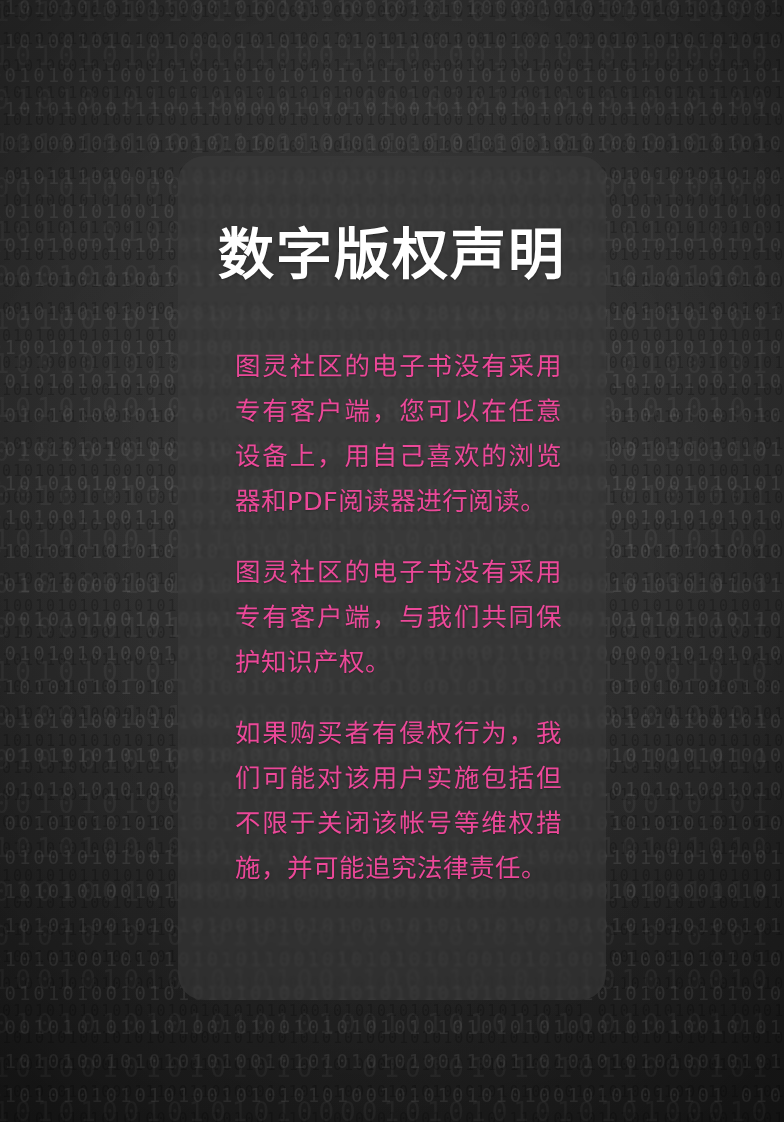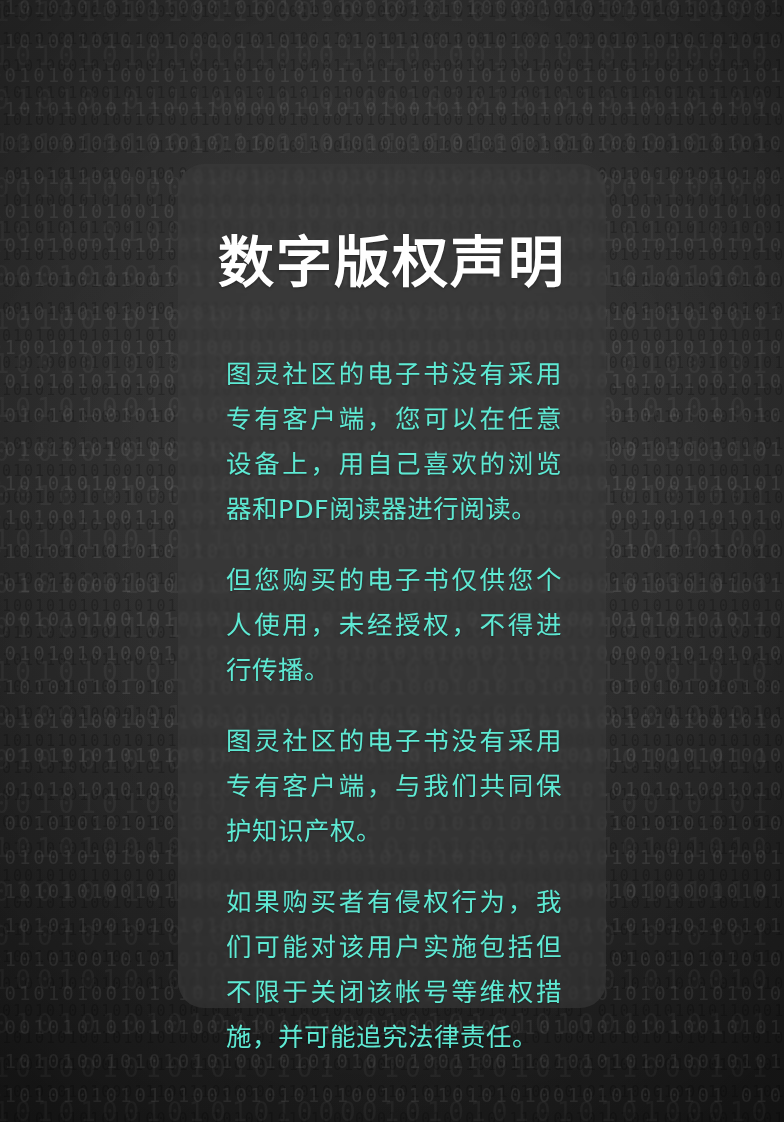--- a/index.html
+++ b/index.html
@@ -63,21 +63,21 @@
     position: absolute;
     inset: 0;
     background: radial-gradient(ellipse 80% 65% at 50% 50%, rgba(0,0,0,0) 40%, rgba(0,0,0,0.35) 100%);
     pointer-events: none;
   }
 
   
   .notice-card {
     position: absolute;
     left: 178px;
-    top: 164px;
+    top: 156px;
     width: 428px;
     height: 844px;
     background: rgba(60,60,60,0.55);
     border-radius: 26px;
     box-sizing: border-box;
     padding: 64px 36px 0 36px;
     backdrop-filter: blur(1px);
   }
 
   .notice-title {
@@ -90,25 +90,25 @@
     margin: 0 0 54px 0;
     text-shadow: 0 1px 3px rgba(0,0,0,0.35);
   }
 
   .notice-body {
     margin: 0;
     padding: 0 8px;
   }
 
   .notice-para {
-    color: #5eead4;
+    color: #ec4899;
     font-size: 25.5px;
     line-height: 45px;
     letter-spacing: 0.5px;
-    margin: 0 0 26px 4px;
+    margin: 0 0 26px 13px;
     text-align: justify;
     text-align-last: left;
     text-shadow: 0 1px 2px rgba(0,0,0,0.3);
   }
   .notice-para:last-child {
     margin-bottom: 0;
   }
 </style>
 </head>
 <body>
@@ -119,19 +119,18 @@
   <div class="binary-layer l3">01010101010110001010101010010101010000101010101010100010101001010101000010101010101110010101001010101010101010001010101001010010101010101101010101010001010100101010101010100011100110000010101010010101010101010100101010101010001010101010101010101010010101010010101001010101010101011101001010100101010010101010101010101001010101010010101010100101010101010101010101010101010010101010101001010100010101010101010100101010010101010101001010101010100101010100101101010101010101010010101001010100101010010101101010100010101010101001010101010010101010101001010100101010101010010101001010101010110010101010010101010101010101010010101010101001010101010010101010101100101010101010010101001010010101010101010100101010101010010101010101010100101010101010101010010101010101001010010101010101010101010101010100101010101010010101010100101010101010011001101010101010010101010101010101010010101010100101010101010010101010101 01010101010110001010101010010101010000101010101010100010101001010101000010101010101110010101001010101010101010001010101001010010101010101101010101010001010100101010101010100011100110000010101010010101010101010100101010101010001010101010101010101010010101010010101001010101010101011101001010100101010010101010101010101001010101010010101010100101010101010101010101010101010010101010101001010100010101010101010100101010010101010101001010101010100101010100101101010101010101010010101001010100101010010101101010100010101010101001010101010010101010101001010100101010101010010101001010101010110010101010010101010101010101010010101010101001010101010010101010101100101010101010010101001010010101010101010100101010101010010101010101010100101010101010101010010101010101001010010101010101010101010101010100101010101010010101010100101010101010011001101010101010010101010101010101010010101010100101010101010010101010101 01010101010110001010101010010101010000101010101010100010101001010101000010101010101110010101001010101010101010001010101001010010101010101101010101010001010100101010101010100011100110000010101010010101010101010100101010101010001010101010101010101010010101010010101001010101010101011101001010100101010010101010101010101001010101010010101010100101010101010101010101010101010010101010101001010100010101010101010100101010010101010101001010101010100101010100101101010101010101010010101001010100101010010101101010100010101010101001010101010010101010101001010100101010101010010101001010101010110010101010010101010101010101010010101010101001010101010010101010101100101010101010010101001010010101010101010100101010101010010101010101010100101010101010101010010101010101001010010101010101010101010101010100101010101010010101010100101010101010011001101010101010010101010101010101010010101010100101010101010010101010101 01010101010110001010101010010101010000101010101010100010101001010101000010101010101110010101001010101010101010001010101001010010101010101101010101010001010100101010101010100011100110000010101010010101010101010100101010101010001010101010101010101010010101010010101001010101010101011101001010100101010010101010101010101001010101010010101010100101010101010101010101010101010010101010101001010100010101010101010100101010010101010101001010101010100101010100101101010101010101010010101001010100101010010101101010100010101010101001010101010010101010101001010100101010101010010101001010101010110010101010010101010101010101010010101010101001010101010010101010101100101010101010010101001010010101010101010100101010101010010101010101010100101010101010101010010101010101001010010101010101010101010101010100101010101010010101010100101010101010011001101010101010010101010101010101010010101010100101010101010010101010101 01010101010110001010101010010101010000101010101010100010101001010101000010101010101110010101001010101010101010001010101001010010101010101101010101010001010100101010101010100011100110000010101010010101010101010100101010101010001010101010101010101010010101010010101001010101010101011101001010100101010010101010101010101001010101010010101010100101010101010101010101010101010010101010101001010100010101010101010100101010010101010101001010101010100101010100101101010101010101010010101001010100101010010101101010100010101010101001010101010010101010101001010100101010101010010101001010101010110010101010010101010101010101010010101010101001010101010010101010101100101010101010010101001010010101010101010100101010101010010101010101010100101010101010101010010101010101001010010101010101010101010101010100101010101010010101010100101010101010011001101010101010010101010101010101010010101010100101010101010010101010101 01010101010110001010101010010101010000101010101010100010101001010101000010101010101110010101001010101010101010001010101001010010101010101101010101010001010100101010101010100011100110000010101010010101010101010100101010101010001010101010101010101010010101010010101001010101010101011101001010100101010010101010101010101001010101010010101010100101010101010101010101010101010010101010101001010100010101010101010100101010010101010101001010101010100101010100101101010101010101010010101001010100101010010101101010100010101010101001010101010010101010101001010100101010101010010101001010101010110010101010010101010101010101010010101010101001010101010010101010101100101010101010010101001010010101010101010100101010101010010101010101010100101010101010101010010101010101001010010101010101010101010101010100101010101010010101010100101010101010011001101010101010010101010101010101010010101010100101010101010010101010101 01010101010110001010101010010101010000101010101010100010101001010101000010101010101110010101001010101010101010001010101001010010101010101101010101010001010100101010101010100011100110000010101010010101010101010100101010101010001010101010101010101010010101010010101001010101010101011101001010100101010010101010101010101001010101010010101010100101010101010101010101010101010010101010101001010100010101010101010100101010010101010101001010101010100101010100101101010101010101010010101001010100101010010101101010100010101010101001010101010010101010101001010100101010101010010101001010101010110010101010010101010101010101010010101010101001010101010010101010101100101010101010010101001010010101010101010100101010101010010101010101010100101010101010101010010101010101001010010101010101010101010101010100101010101010010101010100101010101010011001101010101010010101010101010101010010101010100101010101010010101010101 01010101010110001010101010010101010000101010101010100010101001010101000010101010101110010101001010101010101010001010101001010010101010101101010101010001010100101010101010100011100110000010101010010101010101010100101010101010001010101010101010101010010101010010101001010101010101011101001010100101010010101010101010101001010101010010101010100101010101010101010101010101010010101010101001010100010101010101010100101010010101010101001010101010100101010100101101010101010101010010101001010100101010010101101010100010101010101001010101010010101010101001010100101010101010010101001010101010110010101010010101010101010101010010101010101001010101010010101010101100101010101010010101001010010101010101010100101010101010010101010101010100101010101010101010010101010101001010010101010101010101010101010100101010101010010101010100101010101010011001101010101010010101010101010101010010101010100101010101010010101010101 01010101010110001010101010010101010000101010101010100010101001010101000010101010101110010101001010101010101010001010101001010010101010101101010101010001010100101010101010100011100110000010101010010101010101010100101010101010001010101010101010101010010101010010101001010101010101011101001010100101010010101010101010101001010101010010101010100101010101010101010101010101010010101010101001010100010101010101010100101010010101010101001010101010100101010100101101010101010101010010101001010100101010010101101010100010101010101001010101010010101010101001010100101010101010010101001010101010110010101010010101010101010101010010101010101001010101010010101010101100101010101010010101001010010101010101010100101010101010010101010101010100101010101010101010010101010101001010010101010101010101010101010100101010101010010101010100101010101010011001101010101010010101010101010101010010101010100101010101010010101010101 01010101010110001010101010010101010000101010101010100010101001010101000010101010101110010101001010101010101010001010101001010010101010101101010101010001010100101010101010100011100110000010101010010101010101010100101010101010001010101010101010101010010101010010101001010101010101011101001010100101010010101010101010101001010101010010101010100101010101010101010101010101010010101010101001010100010101010101010100101010010101010101001010101010100101010100101101010101010101010010101001010100101010010101101010100010101010101001010101010010101010101001010100101010101010010101001010101010110010101010010101010101010101010010101010101001010101010010101010101100101010101010010101001010010101010101010100101010101010010101010101010100101010101010101010010101010101001010010101010101010101010101010100101010101010010101010100101010101010011001101010101010010101010101010101010010101010100101010101010010101010101 01010101010110001010101010010101010000101010101010100010101001010101000010101010101110010101001010101010101010001010101001010010101010101101010101010001010100101010101010100011100110000010101010010101010101010100101010101010001010101010101010101010010101010010101001010101010101011101001010100101010010101010101010101001010101010010101010100101010101010101010101010101010010101010101001010100010101010101010100101010010101010101001010101010100101010100101101010101010101010010101001010100101010010101101010100010101010101001010101010010101010101001010100101010101010010101001010101010110010101010010101010101010101010010101010101001010101010010101010101100101010101010010101001010010101010101010100101010101010010101010101010100101010101010101010010101010101001010010101010101010101010101010100101010101010010101010100101010101010011001101010101010010101010101010101010010101010100101010101010010101010101 01010101010110001010101010010101010000101010101010100010101001010101000010101010101110010101001010101010101010001010101001010010101010101101010101010001010100101010101010100011100110000010101010010101010101010100101010101010001010101010101010101010010101010010101001010101010101011101001010100101010010101010101010101001010101010010101010100101010101010101010101010101010010101010101001010100010101010101010100101010010101010101001010101010100101010100101101010101010101010010101001010100101010010101101010100010101010101001010101010010101010101001010100101010101010010101001010101010110010101010010101010101010101010010101010101001010101010010101010101100101010101010010101001010010101010101010100101010101010010101010101010100101010101010101010010101010101001010010101010101010101010101010100101010101010010101010100101010101010011001101010101010010101010101010101010010101010100101010101010010101010101 01010101010110001010101010010101010000101010101010100010101001010101000010101010101110010101001010101010101010001010101001010010101010101101010101010001010100101010101010100011100110000010101010010101010101010100101010101010001010101010101010101010010101010010101001010101010101011101001010100101010010101010101010101001010101010010101010100101010101010101010101010101010010101010101001010100010101010101010100101010010101010101001010101010100101010100101101010101010101010010101001010100101010010101101010100010101010101001010101010010101010101001010100101010101010010101001010101010110010101010010101010101010101010010101010101001010101010010101010101100101010101010010101001010010101010101010100101010101010010101010101010100101010101010101010010101010101001010010101010101010101010101010100101010101010010101010100101010101010011001101010101010010101010101010101010010101010100101010101010010101010101 01010101010110001010101010010101010000101010101010100010101001010101000010101010101110010101001010101010101010001010101001010010101010101101010101010001010100101010101010100011100110000010101010010101010101010100101010101010001010101010101010101010010101010010101001010101010101011101001010100101010010101010101010101001010101010010101010100101010101010101010101010101010010101010101001010100010101010101010100101010010101010101001010101010100101010100101101010101010101010010101001010100101010010101101010100010101010101001010101010010101010101001010100101010101010010101001010101010110010101010010101010101010101010010101010101001010101010010101010101100101010101010010101001010010101010101010100101010101010010101010101010100101010101010101010010101010101001010010101010101010101010101010100101010101010010101010100101010101010011001101010101010010101010101010101010010101010100101010101010010101010101 </div>
   <div class="binary-layer l1">01010101010110001010101010010101010000101010101010100010101001010101000010101010101110010101001010101010101010001010101001010010101010101101010101010001010100101010101010100011100110000010101010010101010101010100101010101010001010101010101010101010010101010010101001010101010101011101001010100101010010101010101010101001010101010010101010100101010101010101010101010101010010101010101001010100010101010101010100101010010101010101001010101010100101010100101101010101010101010010101001010100101010010101101010100010101010101001010101010010101010101001010100101010101010010101001010101010110010101010010101010101010101010010101010101001010101010010101010101100101010101010010101001010010101010101010100101010101010010101010101010100101010101010101010010101010101001010010101010101010101010101010100101010101010010101010100101010101010011001101010101010010101010101010101010010101010100101010101010010101010101 01010101010110001010101010010101010000101010101010100010101001010101000010101010101110010101001010101010101010001010101001010010101010101101010101010001010100101010101010100011100110000010101010010101010101010100101010101010001010101010101010101010010101010010101001010101010101011101001010100101010010101010101010101001010101010010101010100101010101010101010101010101010010101010101001010100010101010101010100101010010101010101001010101010100101010100101101010101010101010010101001010100101010010101101010100010101010101001010101010010101010101001010100101010101010010101001010101010110010101010010101010101010101010010101010101001010101010010101010101100101010101010010101001010010101010101010100101010101010010101010101010100101010101010101010010101010101001010010101010101010101010101010100101010101010010101010100101010101010011001101010101010010101010101010101010010101010100101010101010010101010101 01010101010110001010101010010101010000101010101010100010101001010101000010101010101110010101001010101010101010001010101001010010101010101101010101010001010100101010101010100011100110000010101010010101010101010100101010101010001010101010101010101010010101010010101001010101010101011101001010100101010010101010101010101001010101010010101010100101010101010101010101010101010010101010101001010100010101010101010100101010010101010101001010101010100101010100101101010101010101010010101001010100101010010101101010100010101010101001010101010010101010101001010100101010101010010101001010101010110010101010010101010101010101010010101010101001010101010010101010101100101010101010010101001010010101010101010100101010101010010101010101010100101010101010101010010101010101001010010101010101010101010101010100101010101010010101010100101010101010011001101010101010010101010101010101010010101010100101010101010010101010101 01010101010110001010101010010101010000101010101010100010101001010101000010101010101110010101001010101010101010001010101001010010101010101101010101010001010100101010101010100011100110000010101010010101010101010100101010101010001010101010101010101010010101010010101001010101010101011101001010100101010010101010101010101001010101010010101010100101010101010101010101010101010010101010101001010100010101010101010100101010010101010101001010101010100101010100101101010101010101010010101001010100101010010101101010100010101010101001010101010010101010101001010100101010101010010101001010101010110010101010010101010101010101010010101010101001010101010010101010101100101010101010010101001010010101010101010100101010101010010101010101010100101010101010101010010101010101001010010101010101010101010101010100101010101010010101010100101010101010011001101010101010010101010101010101010010101010100101010101010010101010101 01010101010110001010101010010101010000101010101010100010101001010101000010101010101110010101001010101010101010001010101001010010101010101101010101010001010100101010101010100011100110000010101010010101010101010100101010101010001010101010101010101010010101010010101001010101010101011101001010100101010010101010101010101001010101010010101010100101010101010101010101010101010010101010101001010100010101010101010100101010010101010101001010101010100101010100101101010101010101010010101001010100101010010101101010100010101010101001010101010010101010101001010100101010101010010101001010101010110010101010010101010101010101010010101010101001010101010010101010101100101010101010010101001010010101010101010100101010101010010101010101010100101010101010101010010101010101001010010101010101010101010101010100101010101010010101010100101010101010011001101010101010010101010101010101010010101010100101010101010010101010101 01010101010110001010101010010101010000101010101010100010101001010101000010101010101110010101001010101010101010001010101001010010101010101101010101010001010100101010101010100011100110000010101010010101010101010100101010101010001010101010101010101010010101010010101001010101010101011101001010100101010010101010101010101001010101010010101010100101010101010101010101010101010010101010101001010100010101010101010100101010010101010101001010101010100101010100101101010101010101010010101001010100101010010101101010100010101010101001010101010010101010101001010100101010101010010101001010101010110010101010010101010101010101010010101010101001010101010010101010101100101010101010010101001010010101010101010100101010101010010101010101010100101010101010101010010101010101001010010101010101010101010101010100101010101010010101010100101010101010011001101010101010010101010101010101010010101010100101010101010010101010101 01010101010110001010101010010101010000101010101010100010101001010101000010101010101110010101001010101010101010001010101001010010101010101101010101010001010100101010101010100011100110000010101010010101010101010100101010101010001010101010101010101010010101010010101001010101010101011101001010100101010010101010101010101001010101010010101010100101010101010101010101010101010010101010101001010100010101010101010100101010010101010101001010101010100101010100101101010101010101010010101001010100101010010101101010100010101010101001010101010010101010101001010100101010101010010101001010101010110010101010010101010101010101010010101010101001010101010010101010101100101010101010010101001010010101010101010100101010101010010101010101010100101010101010101010010101010101001010010101010101010101010101010100101010101010010101010100101010101010011001101010101010010101010101010101010010101010100101010101010010101010101 01010101010110001010101010010101010000101010101010100010101001010101000010101010101110010101001010101010101010001010101001010010101010101101010101010001010100101010101010100011100110000010101010010101010101010100101010101010001010101010101010101010010101010010101001010101010101011101001010100101010010101010101010101001010101010010101010100101010101010101010101010101010010101010101001010100010101010101010100101010010101010101001010101010100101010100101101010101010101010010101001010100101010010101101010100010101010101001010101010010101010101001010100101010101010010101001010101010110010101010010101010101010101010010101010101001010101010010101010101100101010101010010101001010010101010101010100101010101010010101010101010100101010101010101010010101010101001010010101010101010101010101010100101010101010010101010100101010101010011001101010101010010101010101010101010010101010100101010101010010101010101 01010101010110001010101010010101010000101010101010100010101001010101000010101010101110010101001010101010101010001010101001010010101010101101010101010001010100101010101010100011100110000010101010010101010101010100101010101010001010101010101010101010010101010010101001010101010101011101001010100101010010101010101010101001010101010010101010100101010101010101010101010101010010101010101001010100010101010101010100101010010101010101001010101010100101010100101101010101010101010010101001010100101010010101101010100010101010101001010101010010101010101001010100101010101010010101001010101010110010101010010101010101010101010010101010101001010101010010101010101100101010101010010101001010010101010101010100101010101010010101010101010100101010101010101010010101010101001010010101010101010101010101010100101010101010010101010100101010101010011001101010101010010101010101010101010010101010100101010101010010101010101 01010101010110001010101010010101010000101010101010100010101001010101000010101010101110010101001010101010101010001010101001010010101010101101010101010001010100101010101010100011100110000010101010010101010101010100101010101010001010101010101010101010010101010010101001010101010101011101001010100101010010101010101010101001010101010010101010100101010101010101010101010101010010101010101001010100010101010101010100101010010101010101001010101010100101010100101101010101010101010010101001010100101010010101101010100010101010101001010101010010101010101001010100101010101010010101001010101010110010101010010101010101010101010010101010101001010101010010101010101100101010101010010101001010010101010101010100101010101010010101010101010100101010101010101010010101010101001010010101010101010101010101010100101010101010010101010100101010101010011001101010101010010101010101010101010010101010100101010101010010101010101 01010101010110001010101010010101010000101010101010100010101001010101000010101010101110010101001010101010101010001010101001010010101010101101010101010001010100101010101010100011100110000010101010010101010101010100101010101010001010101010101010101010010101010010101001010101010101011101001010100101010010101010101010101001010101010010101010100101010101010101010101010101010010101010101001010100010101010101010100101010010101010101001010101010100101010100101101010101010101010010101001010100101010010101101010100010101010101001010101010010101010101001010100101010101010010101001010101010110010101010010101010101010101010010101010101001010101010010101010101100101010101010010101001010010101010101010100101010101010010101010101010100101010101010101010010101010101001010010101010101010101010101010100101010101010010101010100101010101010011001101010101010010101010101010101010010101010100101010101010010101010101 01010101010110001010101010010101010000101010101010100010101001010101000010101010101110010101001010101010101010001010101001010010101010101101010101010001010100101010101010100011100110000010101010010101010101010100101010101010001010101010101010101010010101010010101001010101010101011101001010100101010010101010101010101001010101010010101010100101010101010101010101010101010010101010101001010100010101010101010100101010010101010101001010101010100101010100101101010101010101010010101001010100101010010101101010100010101010101001010101010010101010101001010100101010101010010101001010101010110010101010010101010101010101010010101010101001010101010010101010101100101010101010010101001010010101010101010100101010101010010101010101010100101010101010101010010101010101001010010101010101010101010101010100101010101010010101010100101010101010011001101010101010010101010101010101010010101010100101010101010010101010101 01010101010110001010101010010101010000101010101010100010101001010101000010101010101110010101001010101010101010001010101001010010101010101101010101010001010100101010101010100011100110000010101010010101010101010100101010101010001010101010101010101010010101010010101001010101010101011101001010100101010010101010101010101001010101010010101010100101010101010101010101010101010010101010101001010100010101010101010100101010010101010101001010101010100101010100101101010101010101010010101001010100101010010101101010100010101010101001010101010010101010101001010100101010101010010101001010101010110010101010010101010101010101010010101010101001010101010010101010101100101010101010010101001010010101010101010100101010101010010101010101010100101010101010101010010101010101001010010101010101010101010101010100101010101010010101010100101010101010011001101010101010010101010101010101010010101010100101010101010010101010101 01010101010110001010101010010101010000101010101010100010101001010101000010101010101110010101001010101010101010001010101001010010101010101101010101010001010100101010101010100011100110000010101010010101010101010100101010101010001010101010101010101010010101010010101001010101010101011101001010100101010010101010101010101001010101010010101010100101010101010101010101010101010010101010101001010100010101010101010100101010010101010101001010101010100101010100101101010101010101010010101001010100101010010101101010100010101010101001010101010010101010101001010100101010101010010101001010101010110010101010010101010101010101010010101010101001010101010010101010101100101010101010010101001010010101010101010100101010101010010101010101010100101010101010101010010101010101001010010101010101010101010101010100101010101010010101010100101010101010011001101010101010010101010101010101010010101010100101010101010010101010101 </div>
   <div class="binary-layer l2">01010101010110001010101010010101010000101010101010100010101001010101000010101010101110010101001010101010101010001010101001010010101010101101010101010001010100101010101010100011100110000010101010010101010101010100101010101010001010101010101010101010010101010010101001010101010101011101001010100101010010101010101010101001010101010010101010100101010101010101010101010101010010101010101001010100010101010101010100101010010101010101001010101010100101010100101101010101010101010010101001010100101010010101101010100010101010101001010101010010101010101001010100101010101010010101001010101010110010101010010101010101010101010010101010101001010101010010101010101100101010101010010101001010010101010101010100101010101010010101010101010100101010101010101010010101010101001010010101010101010101010101010100101010101010010101010100101010101010011001101010101010010101010101010101010010101010100101010101010010101010101 01010101010110001010101010010101010000101010101010100010101001010101000010101010101110010101001010101010101010001010101001010010101010101101010101010001010100101010101010100011100110000010101010010101010101010100101010101010001010101010101010101010010101010010101001010101010101011101001010100101010010101010101010101001010101010010101010100101010101010101010101010101010010101010101001010100010101010101010100101010010101010101001010101010100101010100101101010101010101010010101001010100101010010101101010100010101010101001010101010010101010101001010100101010101010010101001010101010110010101010010101010101010101010010101010101001010101010010101010101100101010101010010101001010010101010101010100101010101010010101010101010100101010101010101010010101010101001010010101010101010101010101010100101010101010010101010100101010101010011001101010101010010101010101010101010010101010100101010101010010101010101 01010101010110001010101010010101010000101010101010100010101001010101000010101010101110010101001010101010101010001010101001010010101010101101010101010001010100101010101010100011100110000010101010010101010101010100101010101010001010101010101010101010010101010010101001010101010101011101001010100101010010101010101010101001010101010010101010100101010101010101010101010101010010101010101001010100010101010101010100101010010101010101001010101010100101010100101101010101010101010010101001010100101010010101101010100010101010101001010101010010101010101001010100101010101010010101001010101010110010101010010101010101010101010010101010101001010101010010101010101100101010101010010101001010010101010101010100101010101010010101010101010100101010101010101010010101010101001010010101010101010101010101010100101010101010010101010100101010101010011001101010101010010101010101010101010010101010100101010101010010101010101 01010101010110001010101010010101010000101010101010100010101001010101000010101010101110010101001010101010101010001010101001010010101010101101010101010001010100101010101010100011100110000010101010010101010101010100101010101010001010101010101010101010010101010010101001010101010101011101001010100101010010101010101010101001010101010010101010100101010101010101010101010101010010101010101001010100010101010101010100101010010101010101001010101010100101010100101101010101010101010010101001010100101010010101101010100010101010101001010101010010101010101001010100101010101010010101001010101010110010101010010101010101010101010010101010101001010101010010101010101100101010101010010101001010010101010101010100101010101010010101010101010100101010101010101010010101010101001010010101010101010101010101010100101010101010010101010100101010101010011001101010101010010101010101010101010010101010100101010101010010101010101 01010101010110001010101010010101010000101010101010100010101001010101000010101010101110010101001010101010101010001010101001010010101010101101010101010001010100101010101010100011100110000010101010010101010101010100101010101010001010101010101010101010010101010010101001010101010101011101001010100101010010101010101010101001010101010010101010100101010101010101010101010101010010101010101001010100010101010101010100101010010101010101001010101010100101010100101101010101010101010010101001010100101010010101101010100010101010101001010101010010101010101001010100101010101010010101001010101010110010101010010101010101010101010010101010101001010101010010101010101100101010101010010101001010010101010101010100101010101010010101010101010100101010101010101010010101010101001010010101010101010101010101010100101010101010010101010100101010101010011001101010101010010101010101010101010010101010100101010101010010101010101 01010101010110001010101010010101010000101010101010100010101001010101000010101010101110010101001010101010101010001010101001010010101010101101010101010001010100101010101010100011100110000010101010010101010101010100101010101010001010101010101010101010010101010010101001010101010101011101001010100101010010101010101010101001010101010010101010100101010101010101010101010101010010101010101001010100010101010101010100101010010101010101001010101010100101010100101101010101010101010010101001010100101010010101101010100010101010101001010101010010101010101001010100101010101010010101001010101010110010101010010101010101010101010010101010101001010101010010101010101100101010101010010101001010010101010101010100101010101010010101010101010100101010101010101010010101010101001010010101010101010101010101010100101010101010010101010100101010101010011001101010101010010101010101010101010010101010100101010101010010101010101 01010101010110001010101010010101010000101010101010100010101001010101000010101010101110010101001010101010101010001010101001010010101010101101010101010001010100101010101010100011100110000010101010010101010101010100101010101010001010101010101010101010010101010010101001010101010101011101001010100101010010101010101010101001010101010010101010100101010101010101010101010101010010101010101001010100010101010101010100101010010101010101001010101010100101010100101101010101010101010010101001010100101010010101101010100010101010101001010101010010101010101001010100101010101010010101001010101010110010101010010101010101010101010010101010101001010101010010101010101100101010101010010101001010010101010101010100101010101010010101010101010100101010101010101010010101010101001010010101010101010101010101010100101010101010010101010100101010101010011001101010101010010101010101010101010010101010100101010101010010101010101 01010101010110001010101010010101010000101010101010100010101001010101000010101010101110010101001010101010101010001010101001010010101010101101010101010001010100101010101010100011100110000010101010010101010101010100101010101010001010101010101010101010010101010010101001010101010101011101001010100101010010101010101010101001010101010010101010100101010101010101010101010101010010101010101001010100010101010101010100101010010101010101001010101010100101010100101101010101010101010010101001010100101010010101101010100010101010101001010101010010101010101001010100101010101010010101001010101010110010101010010101010101010101010010101010101001010101010010101010101100101010101010010101001010010101010101010100101010101010010101010101010100101010101010101010010101010101001010010101010101010101010101010100101010101010010101010100101010101010011001101010101010010101010101010101010010101010100101010101010010101010101 01010101010110001010101010010101010000101010101010100010101001010101000010101010101110010101001010101010101010001010101001010010101010101101010101010001010100101010101010100011100110000010101010010101010101010100101010101010001010101010101010101010010101010010101001010101010101011101001010100101010010101010101010101001010101010010101010100101010101010101010101010101010010101010101001010100010101010101010100101010010101010101001010101010100101010100101101010101010101010010101001010100101010010101101010100010101010101001010101010010101010101001010100101010101010010101001010101010110010101010010101010101010101010010101010101001010101010010101010101100101010101010010101001010010101010101010100101010101010010101010101010100101010101010101010010101010101001010010101010101010101010101010100101010101010010101010100101010101010011001101010101010010101010101010101010010101010100101010101010010101010101 01010101010110001010101010010101010000101010101010100010101001010101000010101010101110010101001010101010101010001010101001010010101010101101010101010001010100101010101010100011100110000010101010010101010101010100101010101010001010101010101010101010010101010010101001010101010101011101001010100101010010101010101010101001010101010010101010100101010101010101010101010101010010101010101001010100010101010101010100101010010101010101001010101010100101010100101101010101010101010010101001010100101010010101101010100010101010101001010101010010101010101001010100101010101010010101001010101010110010101010010101010101010101010010101010101001010101010010101010101100101010101010010101001010010101010101010100101010101010010101010101010100101010101010101010010101010101001010010101010101010101010101010100101010101010010101010100101010101010011001101010101010010101010101010101010010101010100101010101010010101010101 01010101010110001010101010010101010000101010101010100010101001010101000010101010101110010101001010101010101010001010101001010010101010101101010101010001010100101010101010100011100110000010101010010101010101010100101010101010001010101010101010101010010101010010101001010101010101011101001010100101010010101010101010101001010101010010101010100101010101010101010101010101010010101010101001010100010101010101010100101010010101010101001010101010100101010100101101010101010101010010101001010100101010010101101010100010101010101001010101010010101010101001010100101010101010010101001010101010110010101010010101010101010101010010101010101001010101010010101010101100101010101010010101001010010101010101010100101010101010010101010101010100101010101010101010010101010101001010010101010101010101010101010100101010101010010101010100101010101010011001101010101010010101010101010101010010101010100101010101010010101010101 01010101010110001010101010010101010000101010101010100010101001010101000010101010101110010101001010101010101010001010101001010010101010101101010101010001010100101010101010100011100110000010101010010101010101010100101010101010001010101010101010101010010101010010101001010101010101011101001010100101010010101010101010101001010101010010101010100101010101010101010101010101010010101010101001010100010101010101010100101010010101010101001010101010100101010100101101010101010101010010101001010100101010010101101010100010101010101001010101010010101010101001010100101010101010010101001010101010110010101010010101010101010101010010101010101001010101010010101010101100101010101010010101001010010101010101010100101010101010010101010101010100101010101010101010010101010101001010010101010101010101010101010100101010101010010101010100101010101010011001101010101010010101010101010101010010101010100101010101010010101010101 01010101010110001010101010010101010000101010101010100010101001010101000010101010101110010101001010101010101010001010101001010010101010101101010101010001010100101010101010100011100110000010101010010101010101010100101010101010001010101010101010101010010101010010101001010101010101011101001010100101010010101010101010101001010101010010101010100101010101010101010101010101010010101010101001010100010101010101010100101010010101010101001010101010100101010100101101010101010101010010101001010100101010010101101010100010101010101001010101010010101010101001010100101010101010010101001010101010110010101010010101010101010101010010101010101001010101010010101010101100101010101010010101001010010101010101010100101010101010010101010101010100101010101010101010010101010101001010010101010101010101010101010100101010101010010101010100101010101010011001101010101010010101010101010101010010101010100101010101010010101010101 01010101010110001010101010010101010000101010101010100010101001010101000010101010101110010101001010101010101010001010101001010010101010101101010101010001010100101010101010100011100110000010101010010101010101010100101010101010001010101010101010101010010101010010101001010101010101011101001010100101010010101010101010101001010101010010101010100101010101010101010101010101010010101010101001010100010101010101010100101010010101010101001010101010100101010100101101010101010101010010101001010100101010010101101010100010101010101001010101010010101010101001010100101010101010010101001010101010110010101010010101010101010101010010101010101001010101010010101010101100101010101010010101001010010101010101010100101010101010010101010101010100101010101010101010010101010101001010010101010101010101010101010100101010101010010101010100101010101010011001101010101010010101010101010101010010101010100101010101010010101010101 </div>
   <div class="vignette"></div>
 
   <div class="notice-card">
     <h1 class="notice-title">数字版权声明</h1>
 
     <div class="notice-body">
       <p class="notice-para">图灵社区的电子书没有采用专有客户端，您可以在任意设备上，用自己喜欢的浏览器和PDF阅读器进行阅读。</p>
-      <p class="notice-para">但您购买的电子书仅供您个人使用，未经授权，不得进行传播。</p>
       <p class="notice-para">图灵社区的电子书没有采用专有客户端，与我们共同保护知识产权。</p>
       <p class="notice-para">如果购买者有侵权行为，我们可能对该用户实施包括但不限于关闭该帐号等维权措施，并可能追究法律责任。</p>
     </div>
   </div>
 
 </div>
 
 </body></html>

